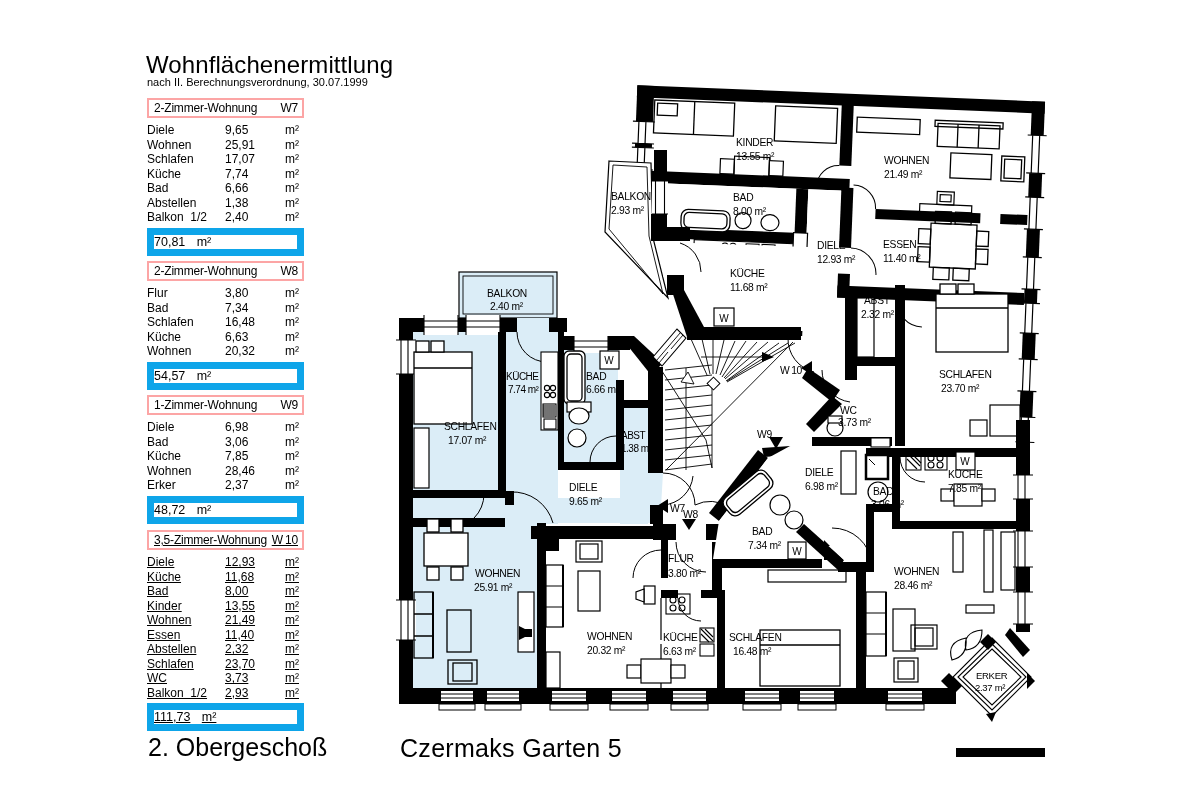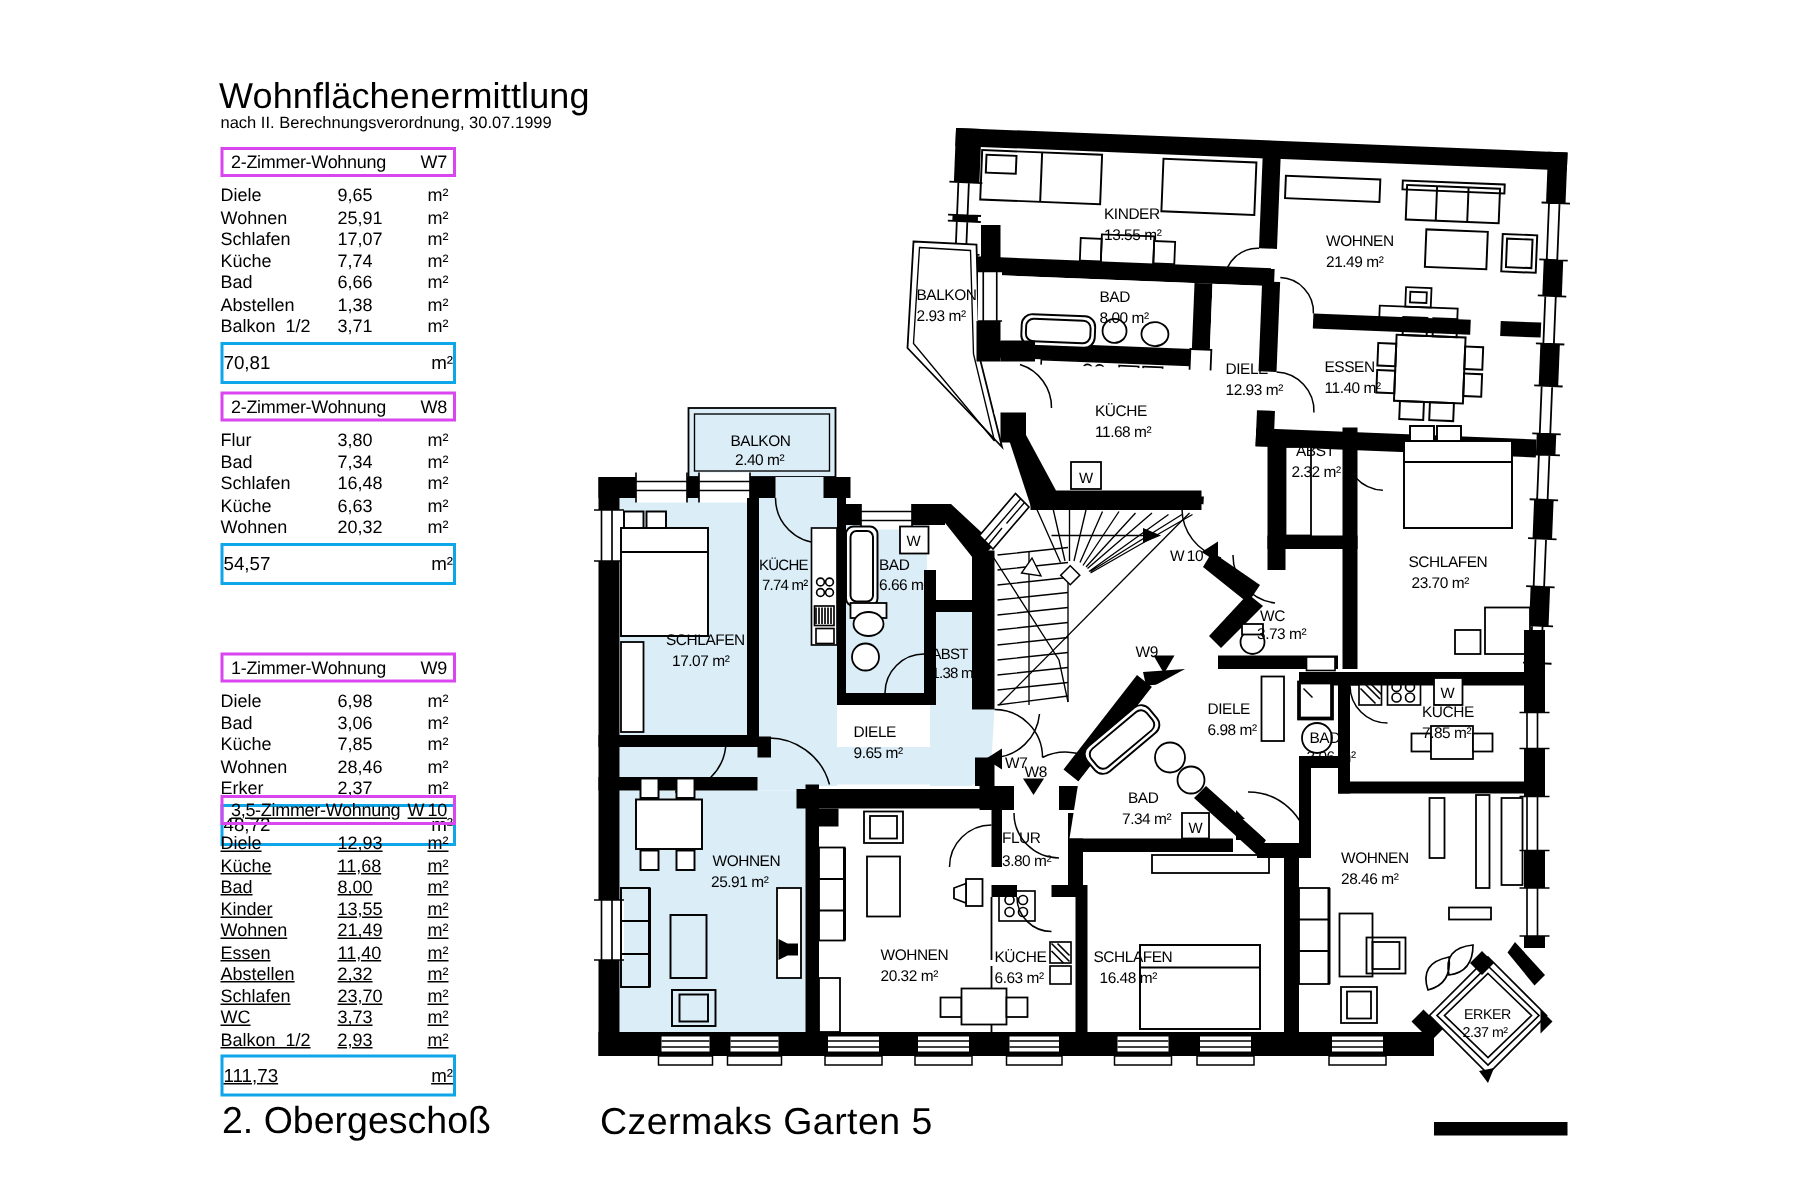--- a/index.html
+++ b/index.html
@@ -1,24 +1,24 @@
 <!DOCTYPE html>
 <html><head>
 <meta charset="utf-8">
 <style>
   html,body{margin:0;padding:0;background:#fff;width:1200px;height:800px;overflow:hidden;}
   body{font-family:"Liberation Sans",sans-serif;color:#000;}
   .abs{position:absolute;}
   .tbl{position:absolute;left:147px;width:157px;font-size:12px;}
-  .hdr{box-sizing:border-box;border:2px solid #d946ef;height:20px;display:flex;justify-content:space-between;align-items:center;padding:0 4px 0 5px;font-size:12px;letter-spacing:-0.2px;white-space:nowrap;}
+  .hdr{box-sizing:border-box;border:2px solid #fca5a5;height:20px;display:flex;justify-content:space-between;align-items:center;padding:0 4px 0 5px;font-size:12px;letter-spacing:-0.2px;white-space:nowrap;}
   .row{display:flex;height:14.5px;align-items:center;font-size:12px;}
   .row .lab{width:78px;}
   .row .val{width:48px;text-align:left;}
   .row .un{width:26px;text-align:right;}
-  .sum{box-sizing:border-box;border:2px solid #0ea5e9;height:28px;display:flex;align-items:center;justify-content:space-between;font-size:12.5px;margin-top:3px;}
+  .sum{box-sizing:border-box;border:7px solid #0ea5e9;height:28px;display:flex;align-items:center;justify-content:flex-start;font-size:12.5px;margin-top:3px;}
   .sum .val{text-align:right;}
   .sum .un{width:26px;text-align:right;}
 </style>
 </head>
 <body>
 
 <div class="abs" style="left:146px;top:51px;font-size:24px;letter-spacing:0.1px;">Wohnflächenermittlung</div>
 
 <div class="abs" style="left:147px;top:76px;font-size:11px;">nach II. Berechnungsverordnung, 30.07.1999</div>
 
@@ -53,21 +53,21 @@
       <span class="val">6,66</span>
       <span class="un">m²</span>
     </div>
   <div class="row">
       <span class="lab">Abstellen</span>
       <span class="val">1,38</span>
       <span class="un">m²</span>
     </div>
   <div class="row">
       <span class="lab">Balkon&nbsp;&nbsp;1/2</span>
-      <span class="val">3,71</span>
+      <span class="val">2,40</span>
       <span class="un">m²</span>
     </div>
   <div class="sum">
       <span class="val">70,81</span>
       <span class="un">m²</span>
     </div>
 </div>
 
 <div class="tbl" style="top:261px;">
   <div class="hdr">
@@ -99,21 +99,21 @@
       <span class="lab">Wohnen</span>
       <span class="val">20,32</span>
       <span class="un">m²</span>
     </div>
   <div class="sum">
       <span class="val">54,57</span>
       <span class="un">m²</span>
     </div>
 </div>
 
-<div class="tbl" style="top:395px;margin-top:40px;">
+<div class="tbl" style="top:395px;">
   <div class="hdr">
       <span>1-Zimmer-Wohnung</span>
       <span>W9</span>
     </div>
   <div style="height:5px;"></div>
   <div class="row">
       <span class="lab">Diele</span>
       <span class="val">6,98</span>
       <span class="un">m²</span>
     </div>

